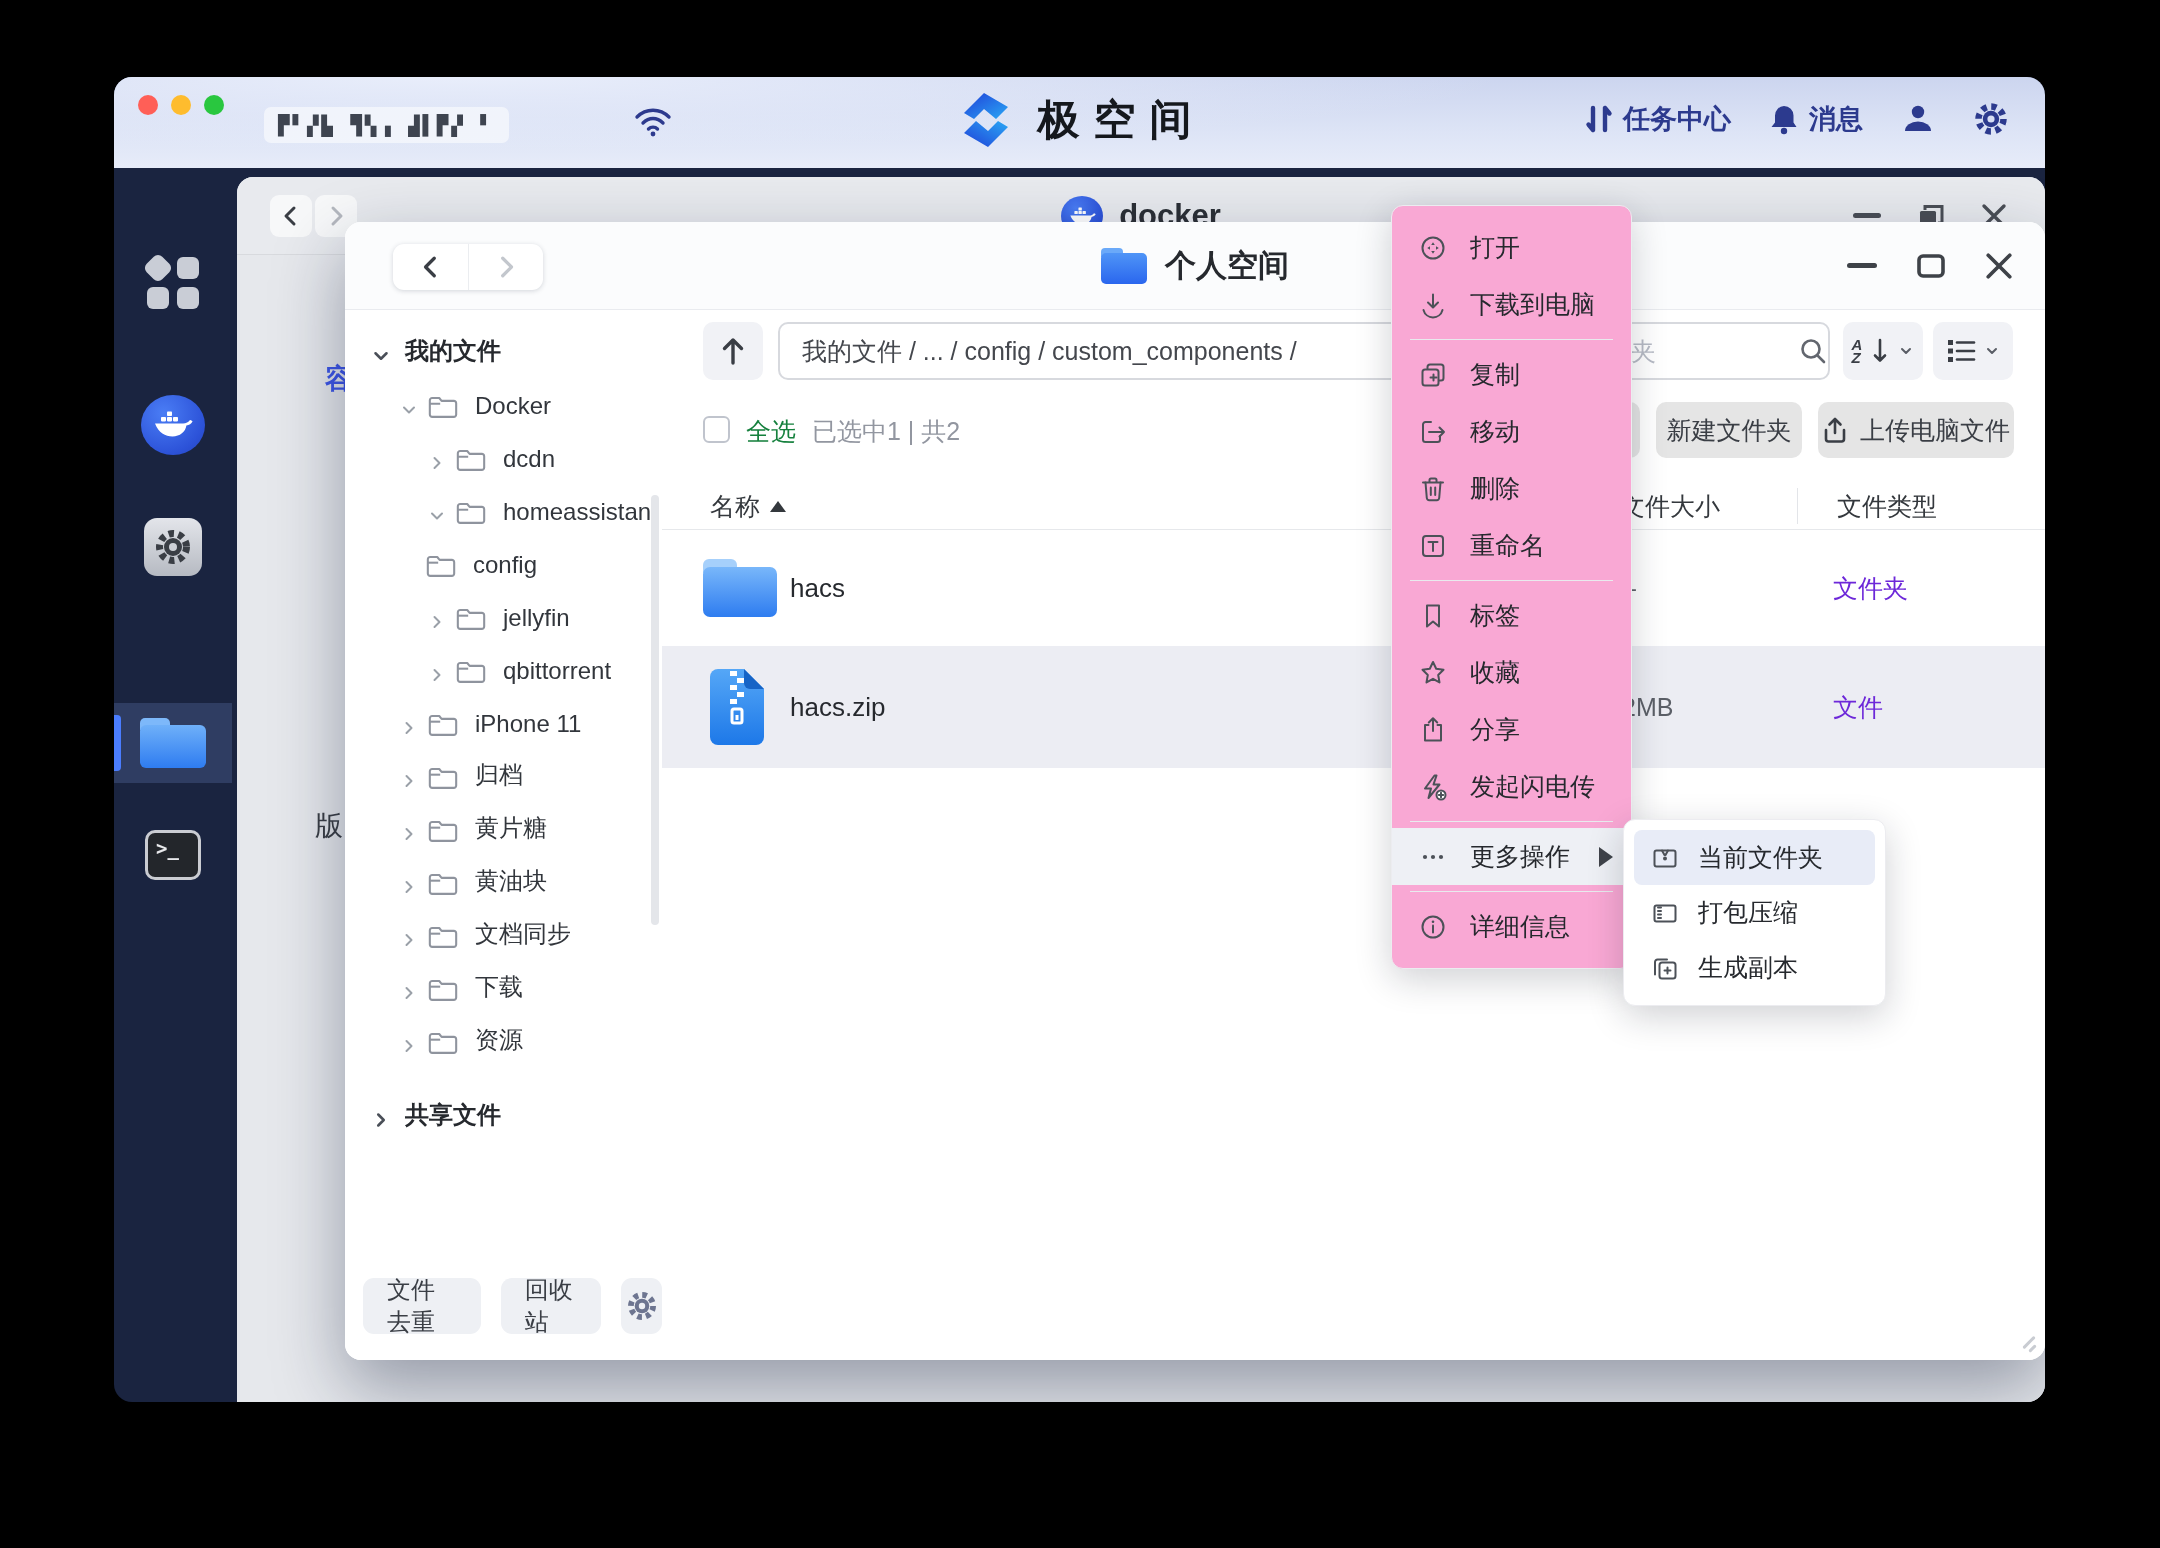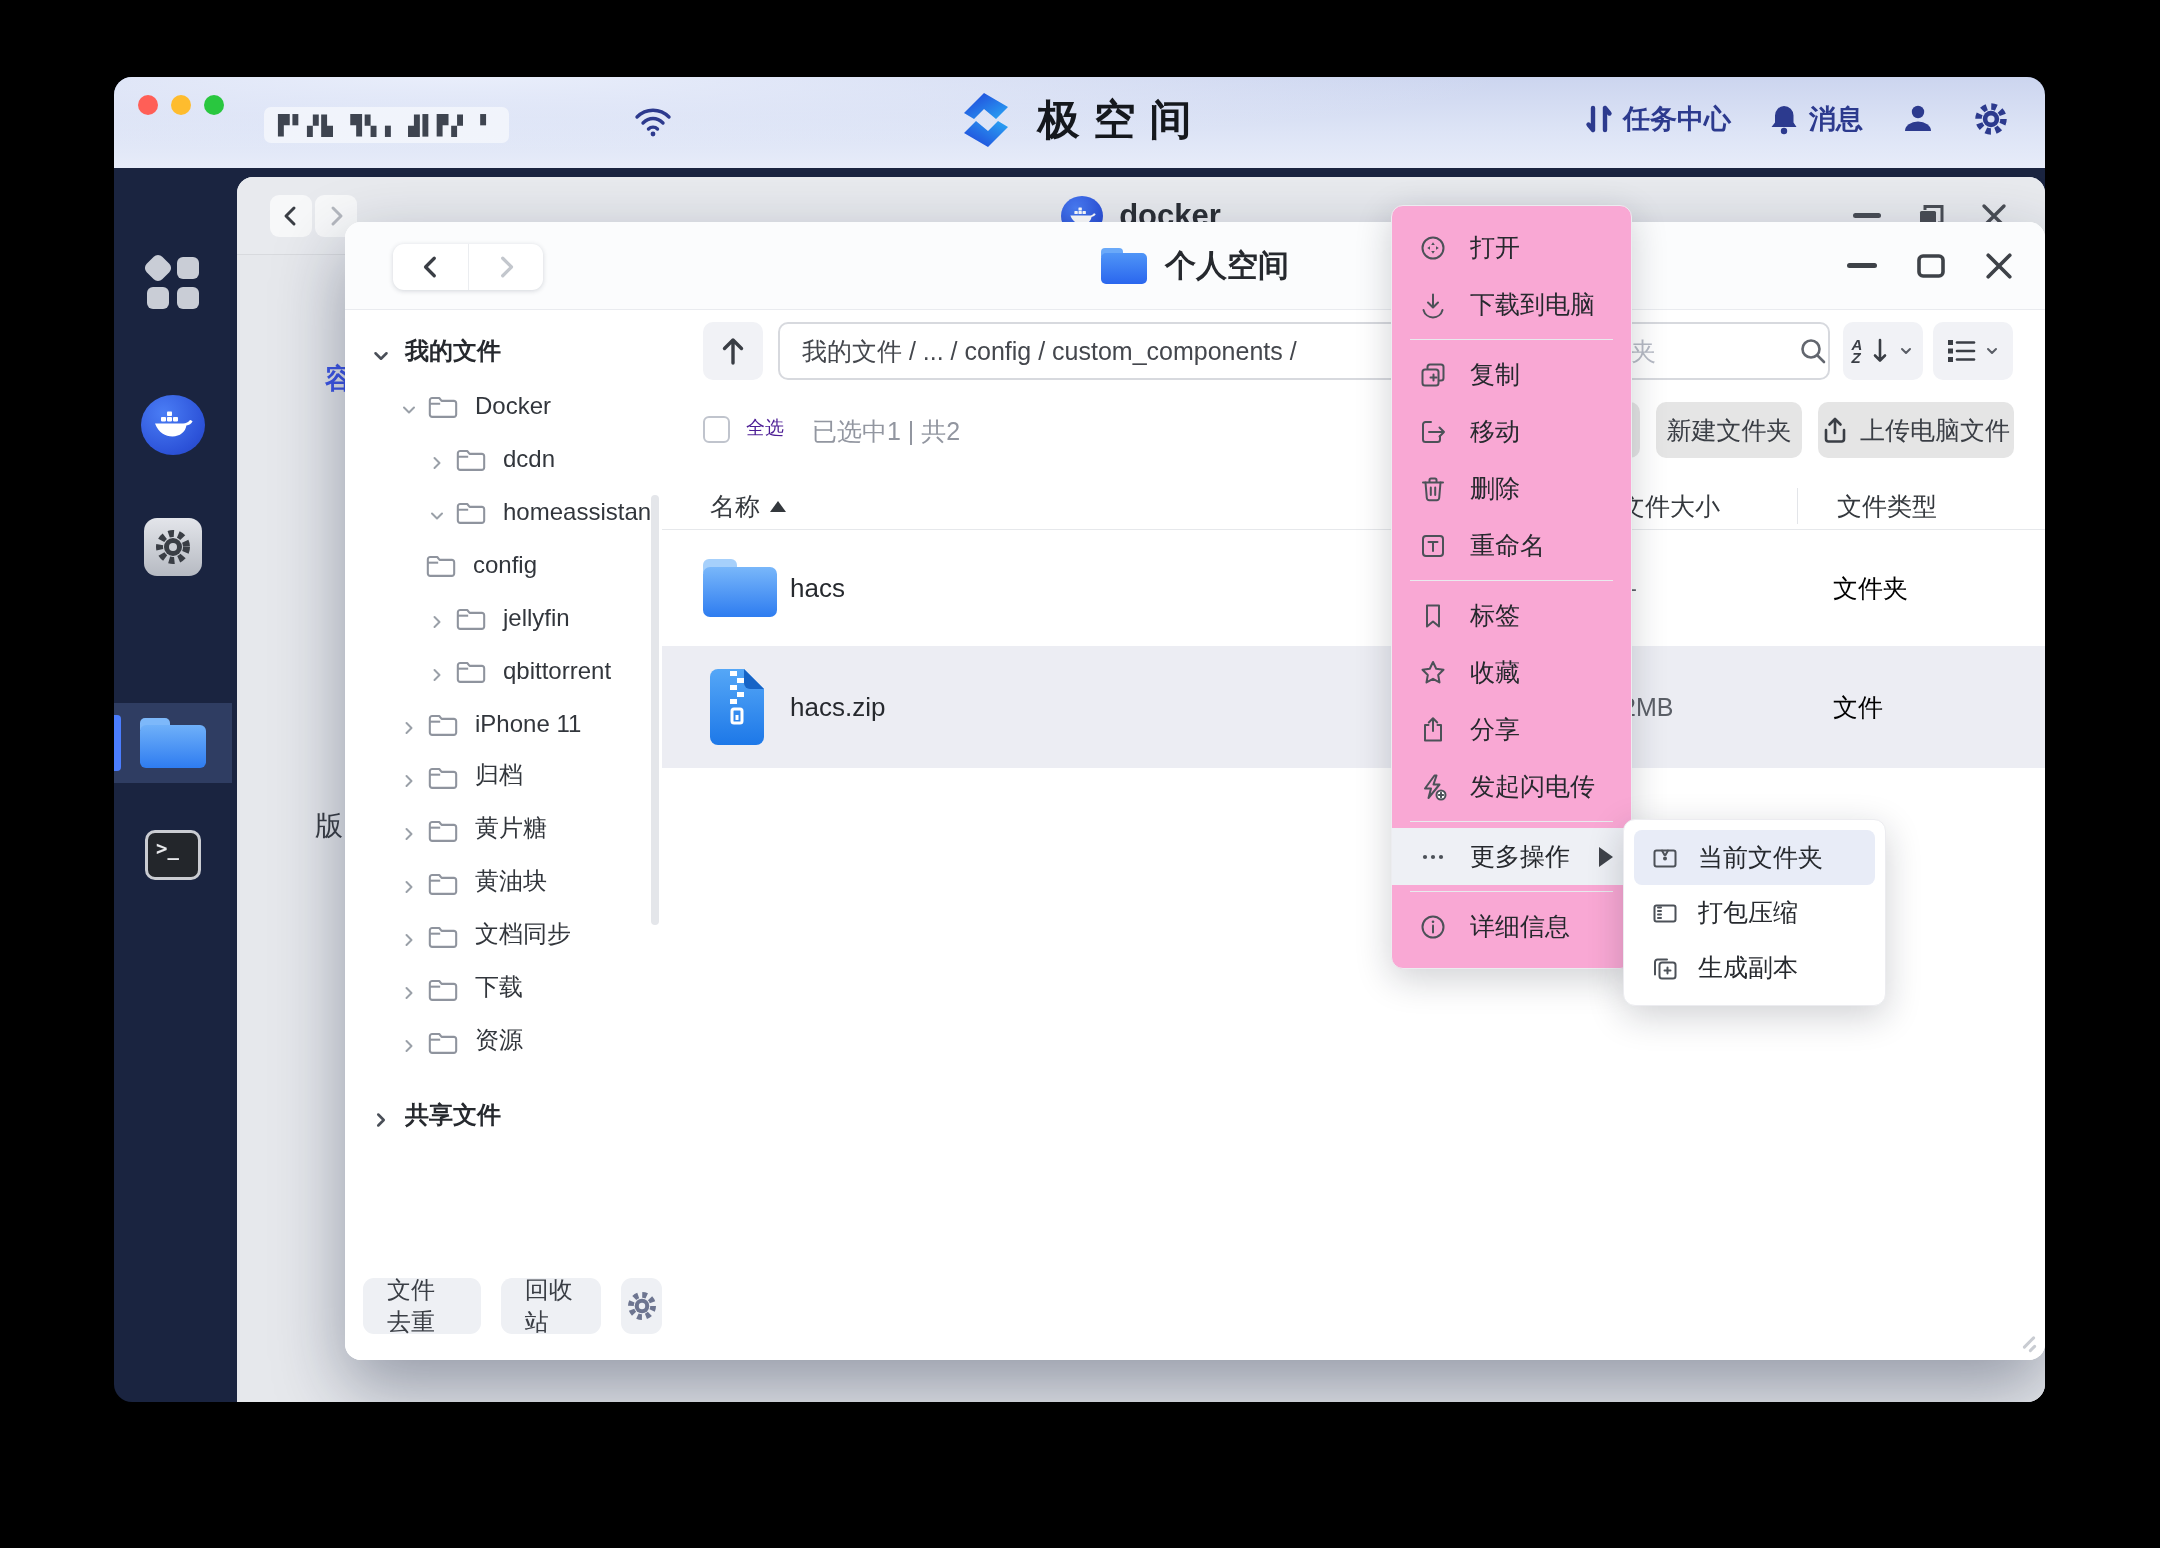--- a/index.html
+++ b/index.html
@@ -94,40 +94,40 @@
   .breadcrumb{position:absolute;left:116px;top:12px;width:716px;height:58px;border:2px solid #d7d9de;border-radius:10px;display:flex;align-items:center;padding:0 22px;font-size:25px;color:#44474d;white-space:nowrap;overflow:hidden;background:#fff;}
   .search{position:absolute;left:788px;top:12px;width:380px;height:58px;border:2px solid #d7d9de;border-radius:10px;background:#fff;display:flex;align-items:center;padding:0 18px 0 20px;}
   .search input{border:0;outline:0;flex:1;font-size:25px;color:#44474d;font-family:inherit;background:transparent;}
   .search input::placeholder{color:#b7bbc5;}
   .icon-btn{position:absolute;top:12px;width:80px;height:58px;border-radius:10px;background:#f1f2f6;display:flex;align-items:center;justify-content:center;gap:8px;color:#3a3e45;}
   .sort-btn{left:1181px;}
   .view-btn{left:1271px;}
   .az{display:flex;flex-direction:column;line-height:13px;font-size:15px;font-weight:700;color:#3a3e45;}
   .sel-row{position:absolute;left:0;top:92px;right:0;height:56px;}
   .checkbox{position:absolute;left:41px;top:14px;width:27px;height:27px;border:2px solid #c0c4cd;border-radius:6px;background:#fff;}
-  .sel-all{position:absolute;left:84px;top:13px;font-size:19px;color:#4c1d95;}
+  .sel-all{position:absolute;left:84px;top:13px;font-size:25px;color:#15803d;}
   .sel-count{position:absolute;left:150px;top:13px;font-size:25px;color:#9296a0;}
   .act-btn{position:absolute;top:0;height:56px;border-radius:10px;background:#e5e5e5;display:flex;align-items:center;justify-content:center;gap:12px;font-size:25px;color:#3a3e45;}
   .more-btn{left:818px;width:160px;}
   .newfolder-btn{left:994px;width:146px;}
   .upload-btn{left:1156px;width:196px;}
   .chev-small{color:#5a5e66;}
   .table-header{position:absolute;left:0;top:172px;right:0;height:48px;border-bottom:1px solid #e6e8eb;font-size:25px;color:#34383d;}
   .th-name{position:absolute;left:48px;top:8px;display:flex;align-items:center;gap:10px;}
   .tri-up{width:0;height:0;border-left:8px solid transparent;border-right:8px solid transparent;border-bottom:11px solid #34383d;}
   .col-sep{position:absolute;top:6px;width:1px;height:36px;background:#e3e5e9;}
   .th-size{position:absolute;left:958px;top:8px;}
   .th-type{position:absolute;left:1175px;top:8px;}
   .file-row{position:absolute;left:0;right:0;}
   .row-1{top:220px;height:116px;}
   .row-2{top:336px;height:122px;background:#ecedf3;}
   .cell-name{position:absolute;left:128px;top:50%;transform:translateY(-50%);font-size:26px;color:#26292e;}
   .cell-time{position:absolute;left:838px;top:50%;transform:translateY(-50%);font-size:25px;color:#5b5f67;}
   .cell-size{position:absolute;left:960px;top:50%;transform:translateY(-50%);font-size:25px;color:#5b5f67;}
-  .cell-type{position:absolute;left:1171px;top:50%;transform:translateY(-50%);font-size:25px;color:#000000;}
+  .cell-type{position:absolute;left:1171px;top:50%;transform:translateY(-50%);font-size:25px;color:#6d28d9;}
   .folder-list{position:absolute;left:41px;top:50%;transform:translateY(-50%);width:74px;height:58px;}
   .folder-list .tab{position:absolute;left:0;top:0;width:34px;height:14px;border-radius:6px 6px 0 0;background:#a6d0fb;}
   .folder-list .body{position:absolute;left:0;top:8px;right:0;bottom:0;border-radius:7px;background:linear-gradient(180deg,#79b7fa 0%,#2e7cf0 100%);}
   .resize-handle{position:absolute;right:8px;bottom:8px;width:22px;height:22px;}
   .resize-handle i{position:absolute;background:#c9ccd2;height:3px;border-radius:2px;}
   .resize-handle i:nth-child(1){right:0;bottom:8px;width:16px;transform:rotate(-45deg);}
   .resize-handle i:nth-child(2){right:0;bottom:2px;width:9px;transform:rotate(-45deg);}
 
   
   .context-menu{position:absolute;left:1277px;top:128px;width:241px;background:#f9a8d4;border:1px solid #ececf0;border-radius:12px;box-shadow:0 10px 36px rgba(20,25,40,.20);padding:13px 0;z-index:10;}

